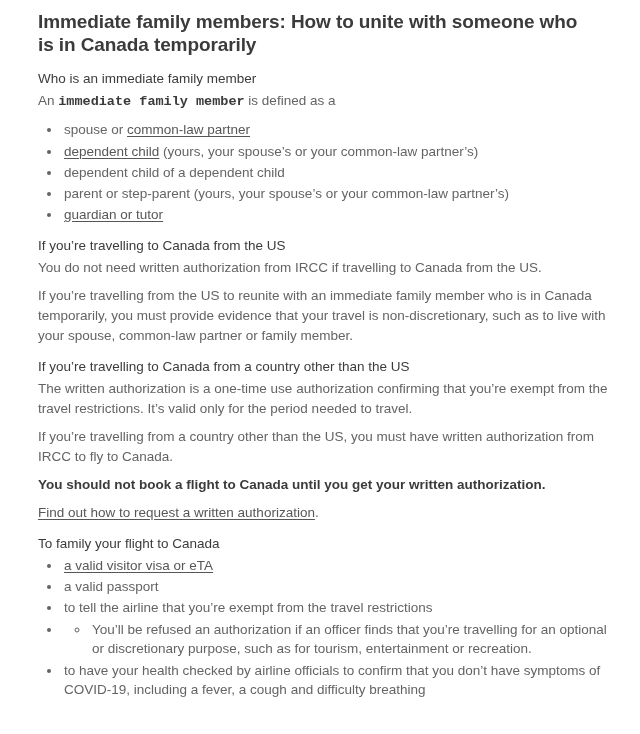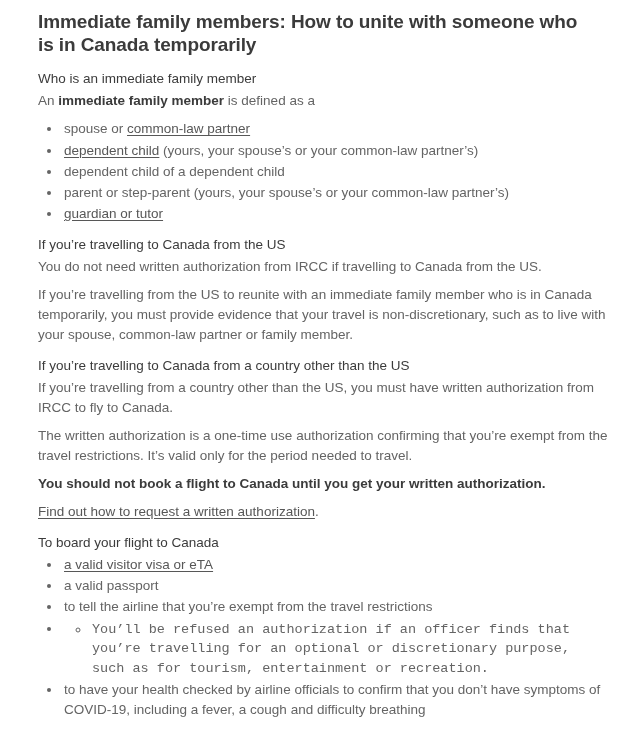--- a/index.html
+++ b/index.html
@@ -29,37 +29,36 @@
     font-weight: 400;
     color: var(--heading, #3b3b3b);
     margin: 13px 0 5px 0;
   }
   p {
     font-size: 13.5px;
     line-height: 1.48;
     margin: 0 0 8px 0;
     max-width: 576px;
   }
-  strong { color: var(--heading, #3b3b3b); font-weight: 700; }
+  strong { color: var(--heading, #3b3b3b); font-weight: 700; font-family: Liberation Mono, monospace; }
   p.bold-note { font-weight: 700; color: var(--heading, #3b3b3b); }
   ul {
     margin: 2px 0 9px 0;
     padding-left: 24px;
     font-size: 13.5px;
     line-height: 1.46;
     max-width: 556px;
     list-style-type: disc;
   }
   li { margin: 1.5px 0; padding-left: 2px; }
   ul.sub {
     list-style-type: circle;
     margin: 2px 0 1px 0;
     padding-left: 26px;
     max-width: 520px;
-    font-family: Liberation Mono, monospace;
   }
   a {
     color: var(--link, #575757);
     text-decoration: underline;
     text-underline-offset: 2px;
     cursor: pointer;
   }
   section { margin: 0; }
 </style>
 </head>
@@ -82,28 +81,28 @@
   </section>
 
   <section>
     <h2>If you’re travelling to Canada from the US</h2>
     <p>You do not need written authorization from IRCC if travelling to Canada from the US.</p>
     <p>If you’re travelling from the US to reunite with an immediate family member who is in Canada temporarily, you must provide evidence that your travel is non-discretionary, such as to live with your spouse, common-law partner or family member.</p>
   </section>
 
   <section>
     <h2>If you’re travelling to Canada from a country other than the US</h2>
+    <p>The written authorization is a one-time use authorization confirming that you’re exempt from the travel restrictions. It’s valid only for the period needed to travel.</p>
     <p>If you’re travelling from a country other than the US, you must have written authorization from IRCC to fly to Canada.</p>
-    <p>The written authorization is a one-time use authorization confirming that you’re exempt from the travel restrictions. It’s valid only for the period needed to travel.</p>
     <p class="bold-note">You should not book a flight to Canada until you get your written authorization.</p>
     <p><a href="#">Find out how to request a written authorization</a><span>.</span></p>
   </section>
 
   <section>
-    <h2>To board your flight to Canada</h2>
+    <h2>To family your flight to Canada</h2>
     <ul>
       <li><a href="#">a valid visitor visa or eTA</a></li>
       <li><span>a valid passport</span></li>
       <li><span>to tell the airline that you’re exempt from the travel restrictions</span></li>
       <li>
         <ul class="sub">
           <li><span>You’ll be refused an authorization if an officer finds that you’re travelling for an optional or discretionary purpose, such as for tourism, entertainment or recreation.</span></li>
         </ul>
       </li>
       <li><span>to have your health checked by airline officials to confirm that you don’t have symptoms of COVID-19, including a fever, a cough and difficulty breathing</span>

